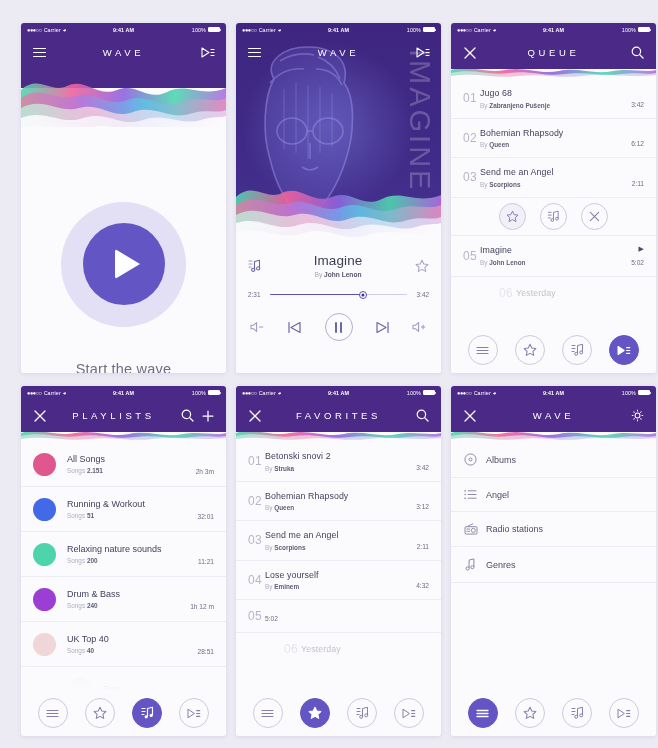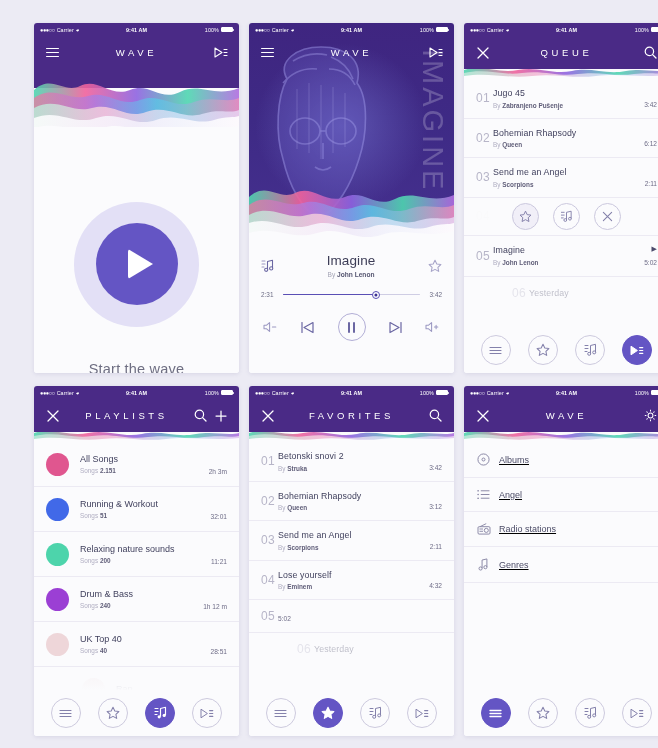--- a/index.html
+++ b/index.html
@@ -9,21 +9,21 @@
     font-family: "Liberation Sans", sans-serif;
     overflow: hidden;
   }
   .grid {
     position: relative;
     width: 658px; height: 748px;
     display: grid;
     grid-template-columns: 205px 205px 205px;
     grid-template-rows: 350px 350px;
     column-gap: 10px; row-gap: 13px;
-    padding: 23px 34px;
+    padding: 23px 21px;
   }
   .phone {
     position: relative;
     background: #fbfbfd;
     border-radius: 3px;
     overflow: hidden;
     box-shadow: 0 1px 4px rgba(80,70,130,.13);
   }
 
   
@@ -207,21 +207,21 @@
 
   
   .prof-row { display: flex; align-items: center; padding: 12px 13px; border-bottom: 1px solid #eceaf3; }
   .avatar {
     width: 26px; height: 26px; border-radius: 50%; overflow: hidden;
     flex: 0 0 auto; margin-right: 10px; background: #7a5c48;
   }
   .prof-name { font-size: 9.2px; color: #3f3f5c; }
   .prof-status { font-size: 6.6px; color: #b0aec2; margin-top: 3px; }
   .chev { color: #8f8da8; font-size: 10px; }
-  .menu-row { display: flex; align-items: center; padding: 11px 13px; border-bottom: 1px solid #eceaf3; text-decoration: underline; }
+  .menu-row { display: flex; align-items: center; padding: 11px 13px; border-bottom: 1px solid #eceaf3; }
   .menu-ico { width: 22px; flex: 0 0 auto; color: #8a88a6; display: flex; align-items: center; }
   .menu-label { font-size: 9px; color: #4c4c67; }
 
   
   .tabbar {
     position: absolute; left: 0; right: 0; bottom: 0; height: 46px;
     background: #fbfbfd;
     display: flex; align-items: center; justify-content: space-around;
     padding: 0 8px;
     z-index: 4;
@@ -474,21 +474,21 @@
         <path d="M0,3 C20,-3 34,7 54,3 C74,-1 88,8 108,4 C128,0 142,8 162,4 C180,1 194,6 205,3 L205,12 L0,12 Z" fill="url(#wv1)" opacity=".9"></path>
         <path d="M0,6 C22,1 38,9 58,6 C80,3 94,10 114,7 C136,4 150,10 170,7 C188,5 198,8 205,6 L205,12 L0,12 Z" fill="url(#wv3)" opacity=".9"></path>
         <path d="M0,9 C26,5 44,12 68,9 C92,6 108,12 132,9 C156,6 176,11 205,8 L205,12 L0,12 Z" fill="#fbfbfd"></path>
       </svg>
     </div>
     <div class="list">
 
       <div class="list-row">
         <span class="idx">01</span>
         <span class="row-main">
-          <span class="row-title" style="display:block">Jugo 45</span>
+          <span class="row-title" style="display:block">Jugo 68</span>
           <span class="row-sub" style="display:block"><span>By </span><b>Zabranjeno Pušenje</b></span>
         </span>
         <span class="row-time">3:42</span>
       </div>
 
       <div class="list-row">
         <span class="idx">02</span>
         <span class="row-main">
           <span class="row-title" style="display:block">Bohemian Rhapsody</span>
           <span class="row-sub" style="display:block"><span>By </span><b>Queen</b></span>

